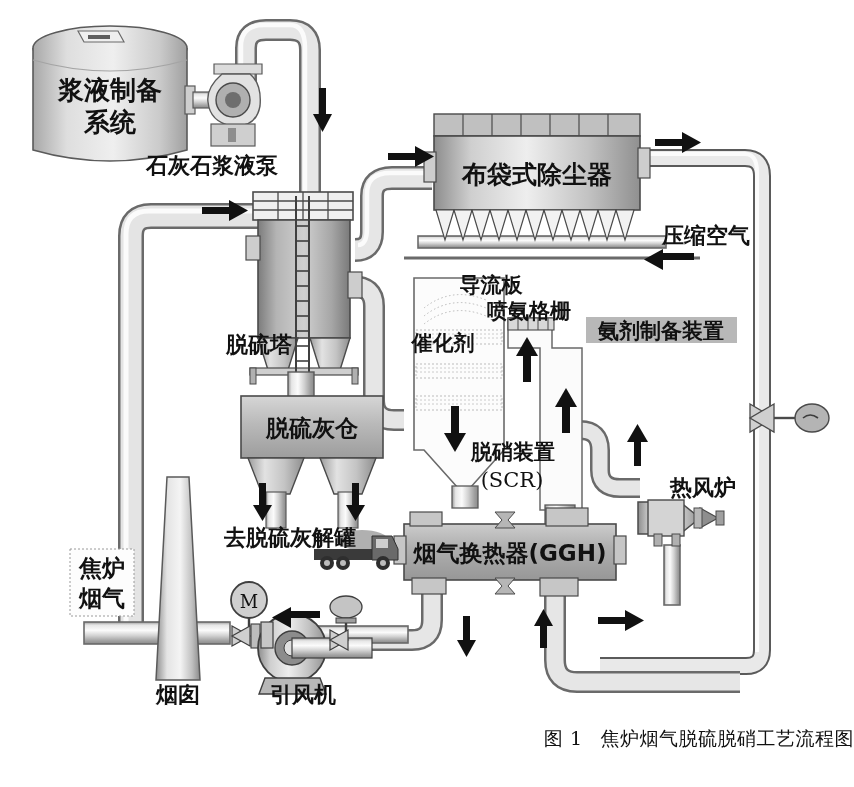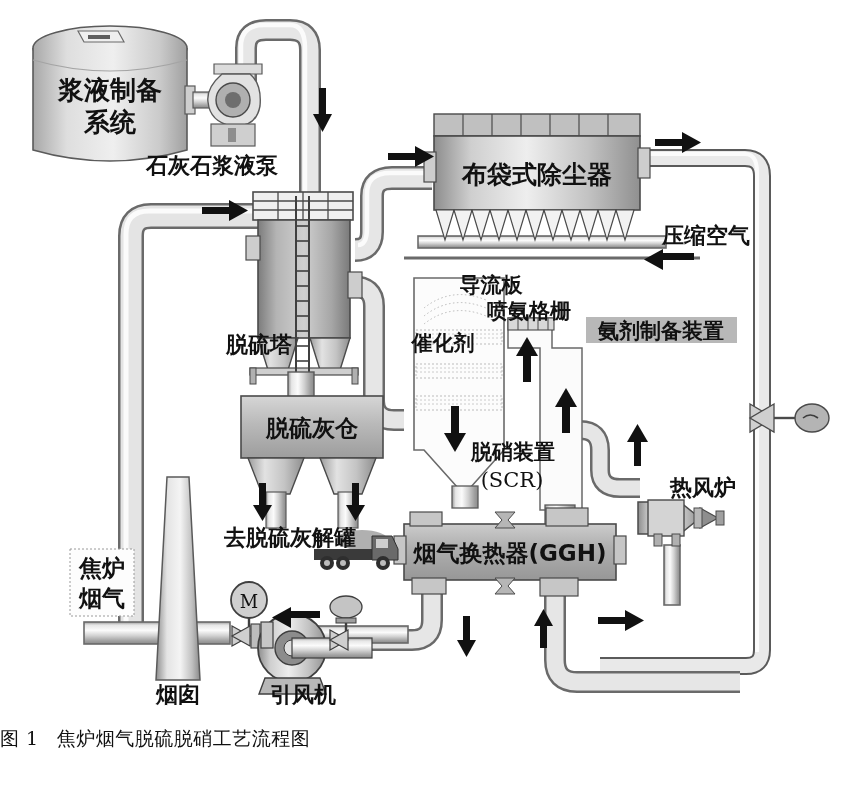--- a/index.html
+++ b/index.html
@@ -23,21 +23,21 @@
     left: 0;
     top: 0;
     width: 854px;
     height: 720px;
   }
   .caption {
     position: absolute;
     left: 0;
     top: 726px;
     width: 854px;
-    text-align: left;
+    text-align: right;
     font-family: "DejaVu Serif", "Liberation Serif", serif;
     font-size: 19px;
     color: #111;
     letter-spacing: 0.5px;
   }
   .caption .cap-num { margin-right: 18px; }
   svg text {
     font-family: "DejaVu Sans", "Liberation Sans", sans-serif;
     font-weight: bold;
     fill: #111111;

